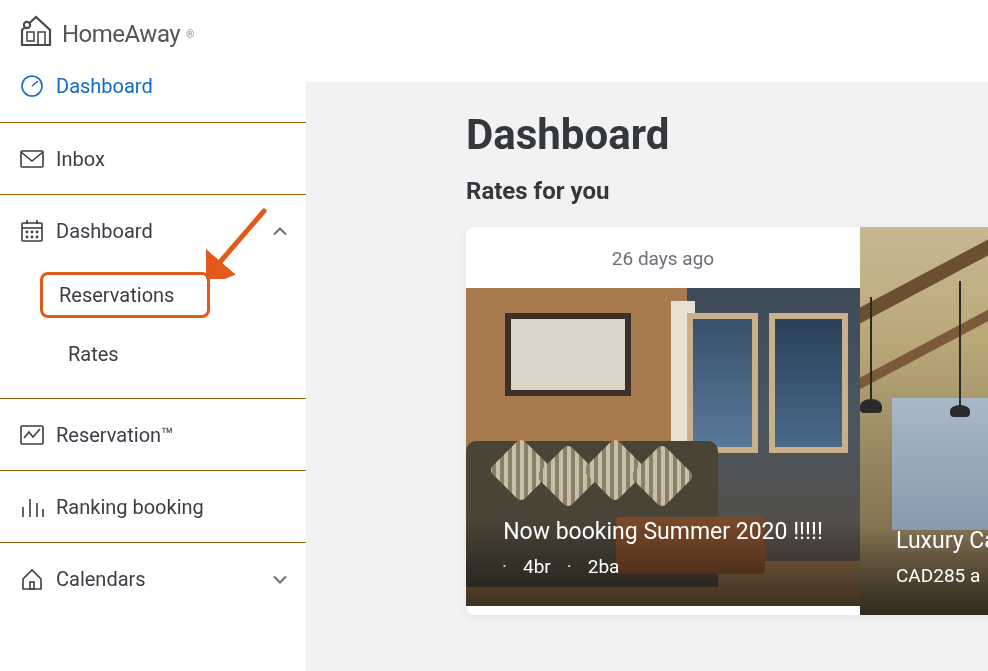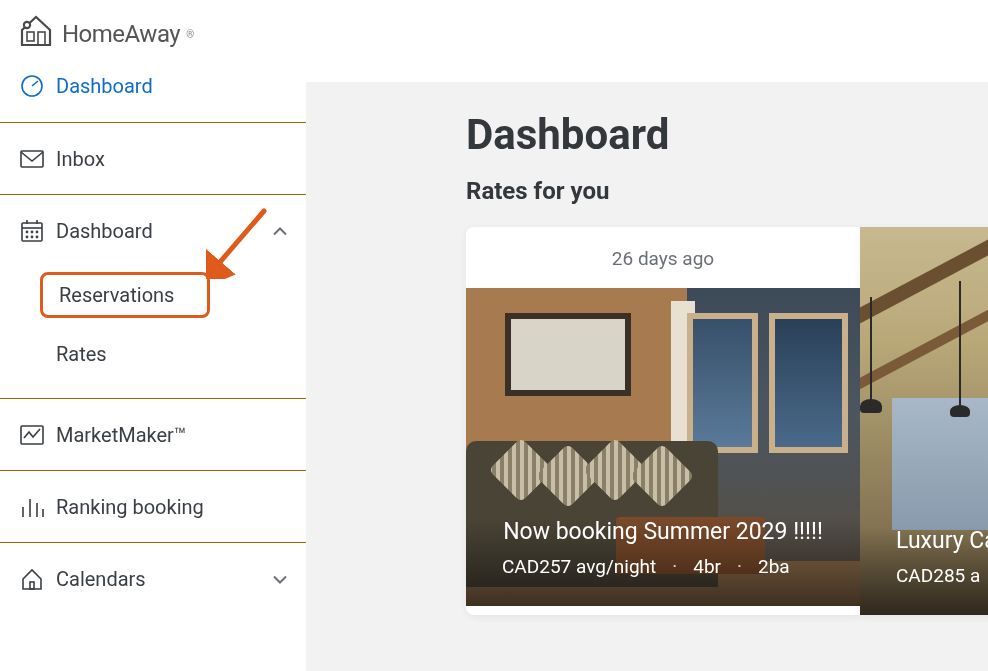--- a/index.html
+++ b/index.html
@@ -87,20 +87,21 @@
   }
   .sub-item {
     height: 52px;
     display: flex;
     align-items: center;
     padding-left: 56px;
     font-size: 20px;
     color: #3a3f45;
     cursor: pointer;
     position: relative;
+    margin-left: 12px;
   }
   .sub-items .sub-item:last-child { margin-bottom: 18px; }
 
   .sub-item.highlighted {
     border: 3px solid #e05a1b;
     border-radius: 8px;
     margin-left: 40px;
     margin-right: 96px;
     padding-left: 16px;
     height: 46px;
@@ -306,21 +307,21 @@
     </div>
   </div>
 
   <div class="nav-item">
     <span class="nav-icon">
       <svg width="26" height="22" viewBox="0 0 26 22">
         <rect x="2" y="2" width="22" height="18" rx="1"></rect>
         <path d="M5 14 L10 8 L14 13 L21 5"></path>
       </svg>
     </span>
-    <span class="nav-label">MarketMaker™</span>
+    <span class="nav-label">Reservation™</span>
   </div>
 
 
   <div class="nav-item">
     <span class="nav-icon">
       <svg width="26" height="24" viewBox="0 0 26 24">
         <line x1="4" y1="22" x2="4" y2="12"></line>
         <line x1="11" y1="22" x2="11" y2="4"></line>
         <line x1="18" y1="22" x2="18" y2="8"></line>
         <line x1="24" y1="22" x2="24" y2="14"></line>
@@ -372,23 +373,22 @@
         <div class="window1"></div>
         <div class="window2"></div>
         <div class="floor"></div>
         <div class="sofa"></div>
         <div class="pillow p1"></div>
           <div class="pillow p2"></div>
           <div class="pillow p3"></div>
           <div class="pillow p4"></div>
         <div class="table"></div>
         <div class="card-overlay">
-          <div class="title">Now booking Summer 2029 !!!!!</div>
+          <div class="title">Now booking Summer 2020 !!!!!</div>
           <div class="meta">
-            <span>CAD257 avg/night</span>
             <span class="dot">·</span>
             <span>4br</span>
             <span class="dot">·</span>
             <span>2ba</span>
           </div>
         </div>
       </div>
     </div>
 
     <div class="card second">

